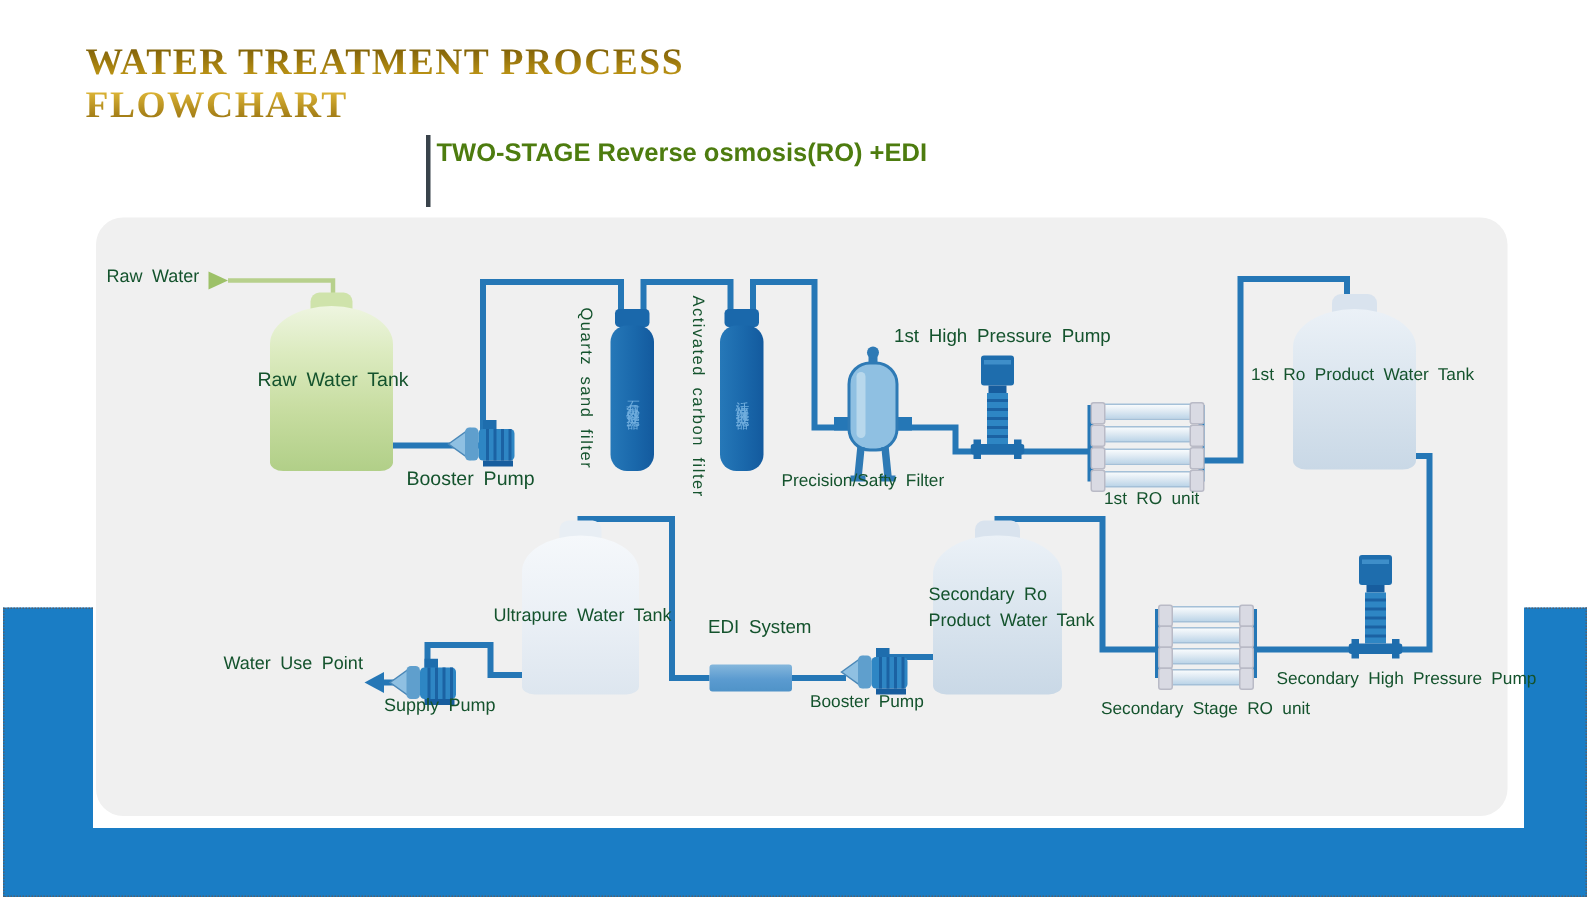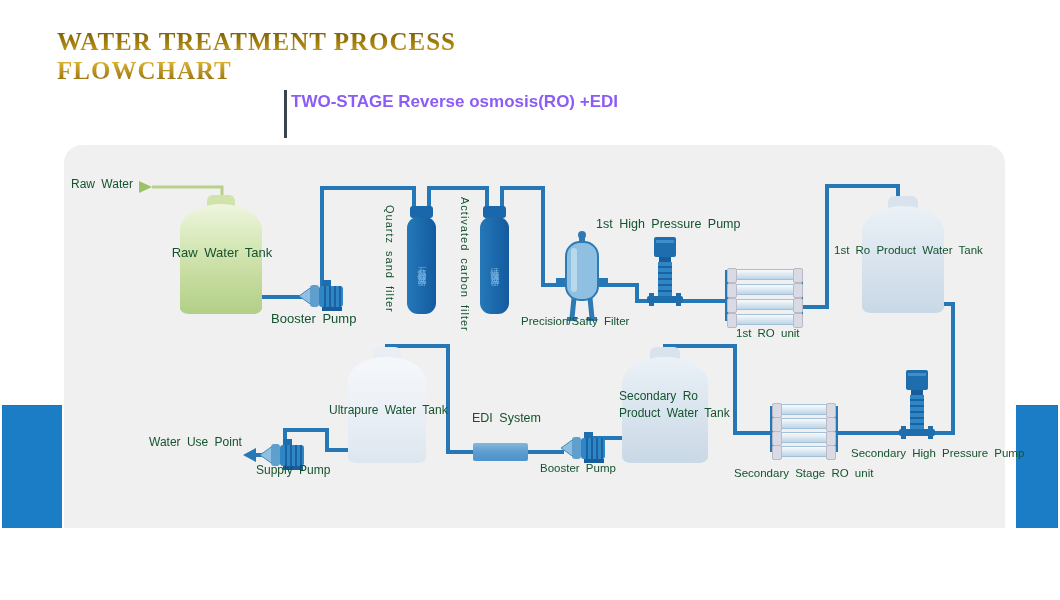--- a/index.html
+++ b/index.html
@@ -1,35 +1,35 @@
 <!DOCTYPE html>
 <html><head>
 <meta charset="utf-8">
 <style>
   * { margin:0; padding:0; box-sizing:border-box; }
   body { font-family:"Liberation Sans", sans-serif; background:#fff; }
-  .page { position:relative; width:1060px; height:528px; background:#fff; overflow:hidden; }
+  .page { position:relative; width:1060px; height:600px; background:#fff; overflow:hidden; }
 
   
   .blue-banner { position:absolute; left:2px; top:405px; width:1056px; height:193px;
     background:#1a7dc5; border:1px dotted #51606e; }
   .white-content { position:absolute; left:62px; top:0; width:954px; height:552px; background:#fff; }
   .panel { position:absolute; left:64px; top:145px; width:941px; height:399px;
     background:#f0f0f0; border-radius:18px; }
 
   
   .title { position:absolute; left:57px; top:27px; font-family:"Liberation Serif", serif;
     font-size:25px; line-height:29px; letter-spacing:1px; font-weight:600;
     background:linear-gradient(180deg,#6e5205 0%,#c59b16 45%,#e4bc3a 55%,#8a6508 100%);
     -webkit-background-clip:text; background-clip:text; color:transparent; }
   .logo { position:absolute; left:66px; top:84px; height:52px; display:flex; align-items:center;
     color:#39434b; font-size:47px; font-weight:700; letter-spacing:5px; }
   .logo svg { margin:0 3px 2px 1px; }
   .logo-divider { position:absolute; left:284px; top:90px; width:3px; height:48px; background:#39434b; }
-  .subtitle1 { position:absolute; left:291px; top:92px; font-size:17px; font-weight:700; color:#8b5cf6; }
+  .subtitle1 { position:absolute; left:291px; top:92px; font-size:17px; font-weight:700; color:#4d7c0f; }
   .subtitle2 { position:absolute; left:291px; top:113px; font-size:17px; font-weight:700; color:#1886c9; }
 
   
   .pipes { position:absolute; left:0; top:0; width:1060px; height:600px; }
 
   
   .label { position:absolute; color:#14532d; white-space:nowrap; word-spacing:3px; font-size:12px; }
   .vlabel { writing-mode:vertical-rl; text-orientation:mixed; letter-spacing:1px; }
 
   

